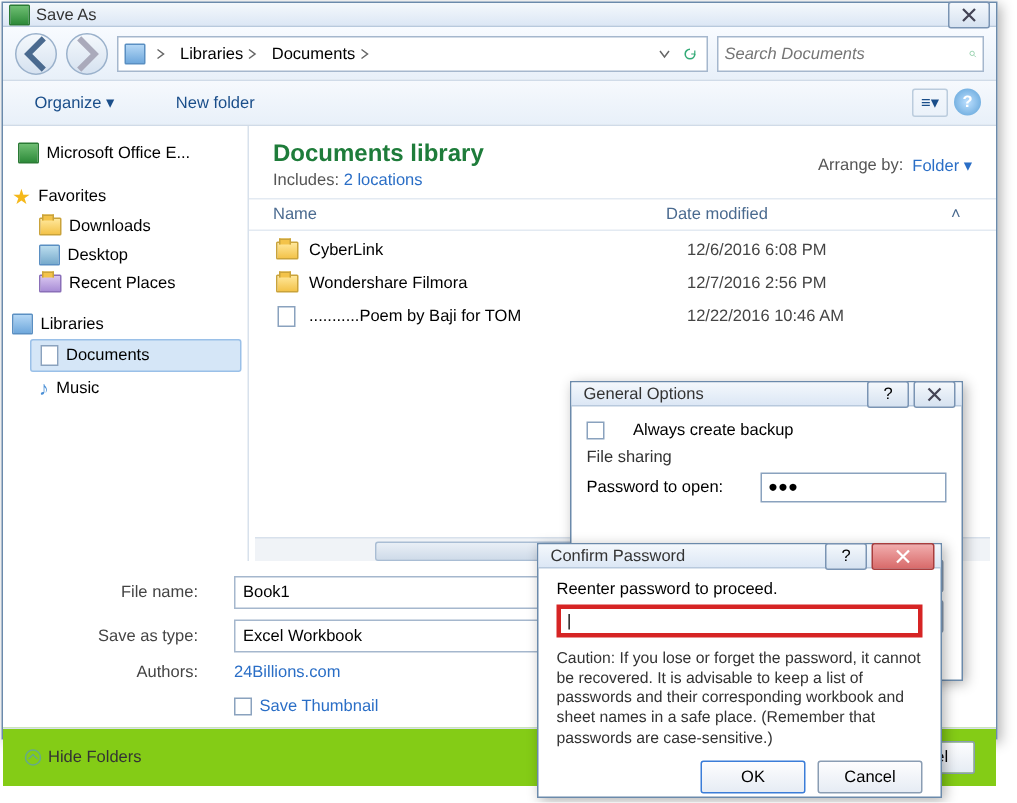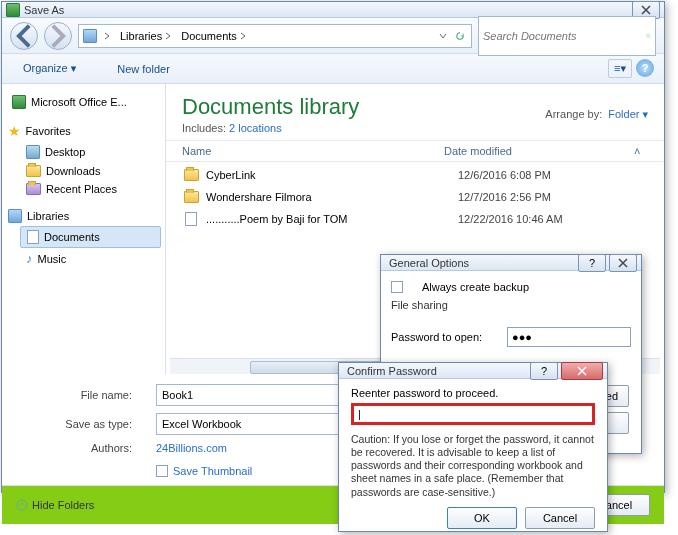--- a/index.html
+++ b/index.html
@@ -10,34 +10,34 @@
 .winbtn{width:28px;height:18px;border:1px solid #7a94b3;background:linear-gradient(#f4f8fc,#d6e2f0);border-radius:2px;margin-left:3px;display:flex;align-items:center;justify-content:center;cursor:pointer}
 .winbtn.close{width:42px;background:linear-gradient(#f1adad,#d86a6a);border-color:#a93d3d;color:#fff}
 .winbtn svg{width:10px;height:10px}
 
 .saveas{left:1px;top:1px;width:664px;height:492px}
 .navrow{height:36px;background:linear-gradient(#f8fbff,#e8f0f9);display:flex;align-items:center;padding:4px 8px;gap:6px;border-bottom:1px solid #d0dbe8}
 .navbtn{width:28px;height:28px;border:1px solid #9ab1cb;border-radius:50%;background:linear-gradient(#f4f8fc,#d6e2f0);display:flex;align-items:center;justify-content:center;cursor:pointer}
 .bcrow{flex:1;height:24px;border:1px solid #a5b7cd;background:#fff;display:flex;align-items:center;padding:0 4px;gap:3px}
 .bc{display:flex;align-items:center;gap:2px;padding:2px 3px;cursor:pointer}
 .bc svg{width:8px;height:8px}
-.searchbox{width:178px;height:40px;border:1px solid #a5b7cd;background:#fff;display:flex;align-items:center;padding:0 4px;gap:20px}
+.searchbox{width:178px;height:24px;border:1px solid #a5b7cd;background:#fff;display:flex;align-items:center;padding:0 4px;gap:20px}
 .searchbox input{border:none;outline:none;flex:1;font-style:italic;color:#888}
 .toolbar{height:30px;background:linear-gradient(#f6f9fd,#e8f0f9);display:flex;align-items:center;padding:0 10px;gap:20px;border-bottom:1px solid #d0dbe8}
 .tbtn{color:#1a4e8a;padding:3px 10px;cursor:pointer;border-radius:2px}
 .tbtn.org{border:1px solid transparent}
 .helpicon{margin-left:auto;width:18px;height:18px;border-radius:50%;background:radial-gradient(#bde0ff,#5a9fd6);color:#fff;display:flex;align-items:center;justify-content:center;font-weight:bold;cursor:pointer}
 .body{display:flex;height:290px}
 .sidebar{width:164px;border-right:1px solid #d8e1ec;padding:8px 4px;overflow:auto}
 .side-item{display:flex;align-items:center;gap:5px;padding:3px 6px;cursor:pointer;border-radius:2px}
 .side-item.sel{background:#d5e6f7;border:1px solid #9ac0e8}
 .side-hdr{display:flex;align-items:center;gap:5px;padding:3px 2px;margin-top:8px}
 .main{flex:1;display:flex;flex-direction:column}
 .libhdr{padding:10px 16px 6px;border-bottom:1px solid #e3eaf2;display:flex}
-.libhdr h2{color:#1e7c3a;font-size:22px;font-weight:normal}
+.libhdr h2{color:#1e7c3a;font-size:16px;font-weight:bold}
 .libhdr .sub{font-size:11px;color:#555;margin-top:2px}
 .libhdr .sub a{color:#2a6ec6}
 .arrange{margin-left:auto;font-size:11px;color:#555;display:flex;align-items:center;gap:6px}
 .arrange a{color:#2a6ec6}
 .cols{display:flex;border-bottom:1px solid #e3eaf2;padding:4px 16px;color:#4a6a8f}
 .cols .c1{flex:1}
 .cols .c2{width:190px}
 .filelist{flex:1;padding:2px 10px;overflow:auto}
 .row{display:flex;align-items:center;padding:3px 6px;cursor:pointer}
 .row .ic{width:18px;height:16px;margin-right:6px;display:flex;align-items:center;justify-content:center}
@@ -55,26 +55,26 @@
 .savethumb{grid-column:2;display:flex;align-items:center;gap:5px;color:#2a6ec6;margin-top:4px}
 .footer{display:flex;align-items:center;padding:8px 14px;border-top:1px solid #d8e1ec;background:#84cc16}
 .hidefolders{display:flex;align-items:center;gap:4px;color:#333;cursor:pointer}
 .footer .btns{margin-left:auto;display:flex;gap:8px}
 .btn{min-width:70px;height:22px;border:1px solid #8a9db3;background:linear-gradient(#fdfdfe,#e6ecf4);border-radius:2px;display:flex;align-items:center;justify-content:center;cursor:pointer;padding:0 10px}
 
 .genopt{left:380px;top:254px;width:262px;height:200px}
 .genopt .content{padding:8px 10px}
 .chk{display:flex;align-items:flex-end;gap:19px;padding:2px 0}
 .section-lbl{margin:4px 0 2px;color:#333}
-.pwrow{display:flex;align-items:center;gap:6px;margin:16px 0}
+.pwrow{display:flex;align-items:center;gap:6px;margin:4px 0}
 .pwrow label{width:110px;text-align:left}
 .pwrow .pwfield{flex:1;height:20px;border:1px solid #8aa2be;background:#fff;padding:0 4px;display:flex;align-items:center}
 .genopt .recbtns{display:flex;flex-direction:column;align-items:flex-end;gap:5px;margin-top:38px;padding-right:2px}
 
-.confirm{left:338px;top:362px;width:270px;height:170px}
+.confirm{left:358px;top:362px;width:270px;height:170px}
 .confirm .titlebar{background:linear-gradient(#f4f8fc,#dce7f5)}
 .confirm .content{padding:8px 12px}
 .confirm .lbl{margin-bottom:4px}
 .confirm .pwbox{height:22px;border:3px solid #d62424;background:#fff;padding:0 4px;display:flex;align-items:center;margin-bottom:8px}
 .confirm .caution{font-size:10.5px;color:#333;line-height:1.25;margin-bottom:8px}
 .confirm .btns{display:flex;gap:8px;justify-content:flex-end}
 
 .folder-ic{width:15px;height:12px;background:linear-gradient(#ffe79a,#f3c34a);border:1px solid #caa33a;border-radius:1px;position:relative}
 .folder-ic::before{content:"";position:absolute;top:-3px;left:1px;width:6px;height:3px;background:#f3c34a;border:1px solid #caa33a;border-bottom:none}
 .star-ic{color:#f5b81a;font-size:14px}
@@ -160,26 +160,26 @@
     <div class="sidebar">
       <div class="side-item">
           <span class="excel-ic"></span>
           <span>Microsoft Office E...</span>
         </div>
       <div class="side-hdr">
           <span class="star-ic">★</span>
           <span>Favorites</span>
         </div>
       <div class="side-item" style="padding-left:20px">
+          <span class="folder-ic"></span>
+          <span>Downloads</span>
+        </div>
+      <div class="side-item" style="padding-left:20px">
           <span class="lib-ic" style="background:linear-gradient(#bde,#7ac)"></span>
           <span>Desktop</span>
-        </div>
-      <div class="side-item" style="padding-left:20px">
-          <span class="folder-ic"></span>
-          <span>Downloads</span>
         </div>
       <div class="side-item" style="padding-left:20px">
           <span class="folder-ic" style="background:linear-gradient(#d9c6f0,#a98ed6);border-color:#8a6fb8"></span>
           <span>Recent Places</span>
         </div>
       <div class="side-hdr">
           <span class="lib-ic"></span>
           <span>Libraries</span>
         </div>
       <div class="side-item sel" style="margin-left:14px">

